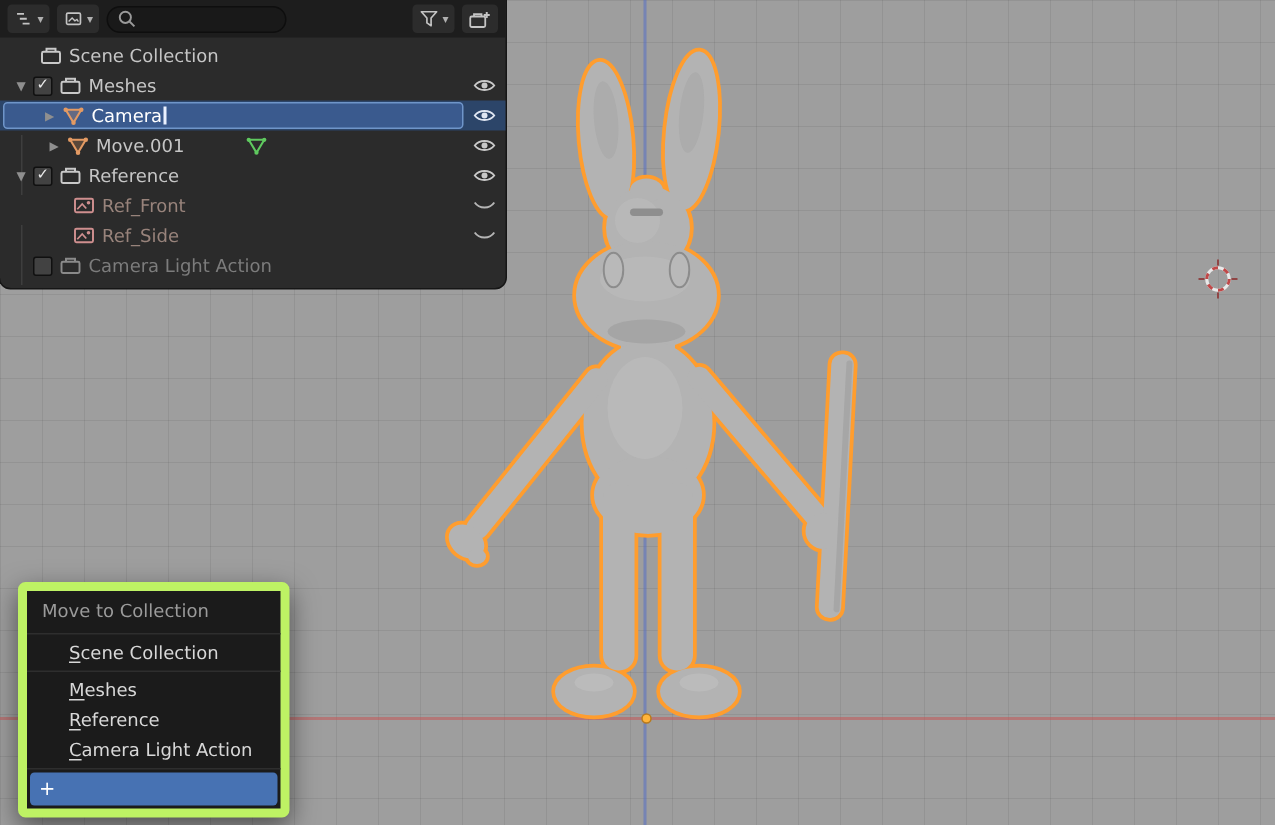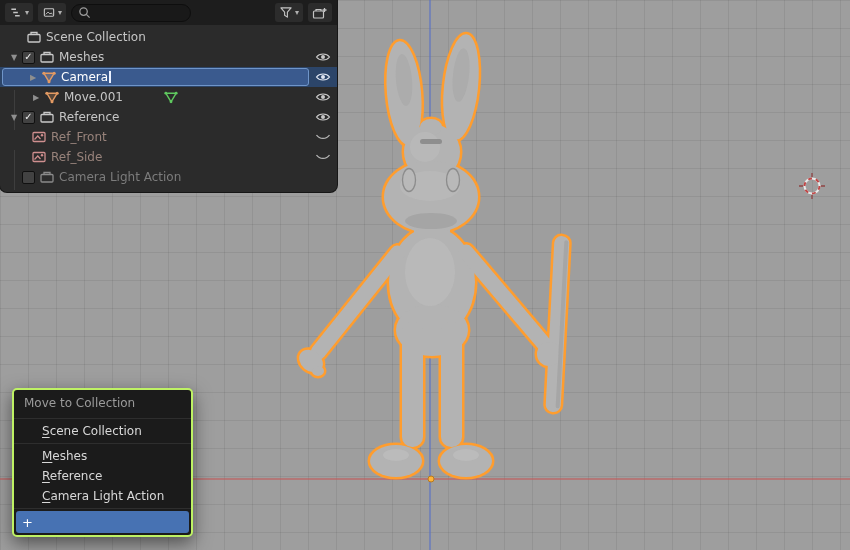--- a/index.html
+++ b/index.html
@@ -48,21 +48,21 @@
   .ol-rows { position:relative; padding-top:2px; }
   .guide { position:absolute; width:1px; background:#3e3e3e; left:14px; }
   .g1 { top:65px; height:40px; }
   .g2 { top:125px; height:40px; }
 
   .row { position:relative; height:20px; display:flex; align-items:center; padding-right:6px; }
   .r0 { padding-left:26px; }
   .r1,.r4 { padding-left:6px; }
   .r2 { padding-left:2px; }
   .r3 { padding-left:28px; }
-  .r5,.r6 { padding-left:31px; }
+  .r5,.r6 { padding-left:48px; }
   .r7 { padding-left:22px; }
 
   .tri { width:16px; text-align:center; font-size:8px; color:#8f8f8f; flex:none; }
   .cb {
     width:13px; height:13px; background:#424242; border:1px solid #101010;
     border-radius:2px; margin-right:4px; flex:none;
     display:flex; align-items:center; justify-content:center;
     font-size:10px; color:#ececec; line-height:1;
   }
   .oicon { width:16px; height:14px; margin-right:4px; flex:none; }
@@ -76,21 +76,21 @@
     display:flex; align-items:center; flex:1; height:18px; margin-right:6px;
     background:#3a5a8e; border:1px solid #6f95c9; border-radius:3px;
     padding-left:22px; color:#fff;
   }
   .caret { width:1.5px; height:12px; background:#eaf1ff; margin-left:1px; }
   .green-badge { position:absolute; left:163px; top:3px; }
 
   
   .ctx-menu {
     position:absolute; left:12px; top:388px; width:181px;
-    background:#1b1b1b; border:2px solid #bef264; border-radius:5px;
+    background:#1b1b1b; border:6px solid #bef264; border-radius:5px;
     box-shadow:0 6px 18px rgba(0,0,0,0.5);
     font-size:12px; color:#d8d8d8; padding-bottom:2px;
   }
   .ctx-title { height:26px; line-height:26px; padding-left:10px; color:#9b9b9b; }
   .ctx-sep { height:1px; background:#2e2e2e; margin:2px 0; }
   .ctx-item { height:20px; line-height:20px; padding-left:28px; white-space:nowrap; }
   .ctx-item-hl {
     height:22px; line-height:22px; margin:1px 2px 0 2px; border-radius:3px;
     background:#4772b3; color:#fff; display:flex; align-items:center;
     padding-left:6px; gap:8px;

